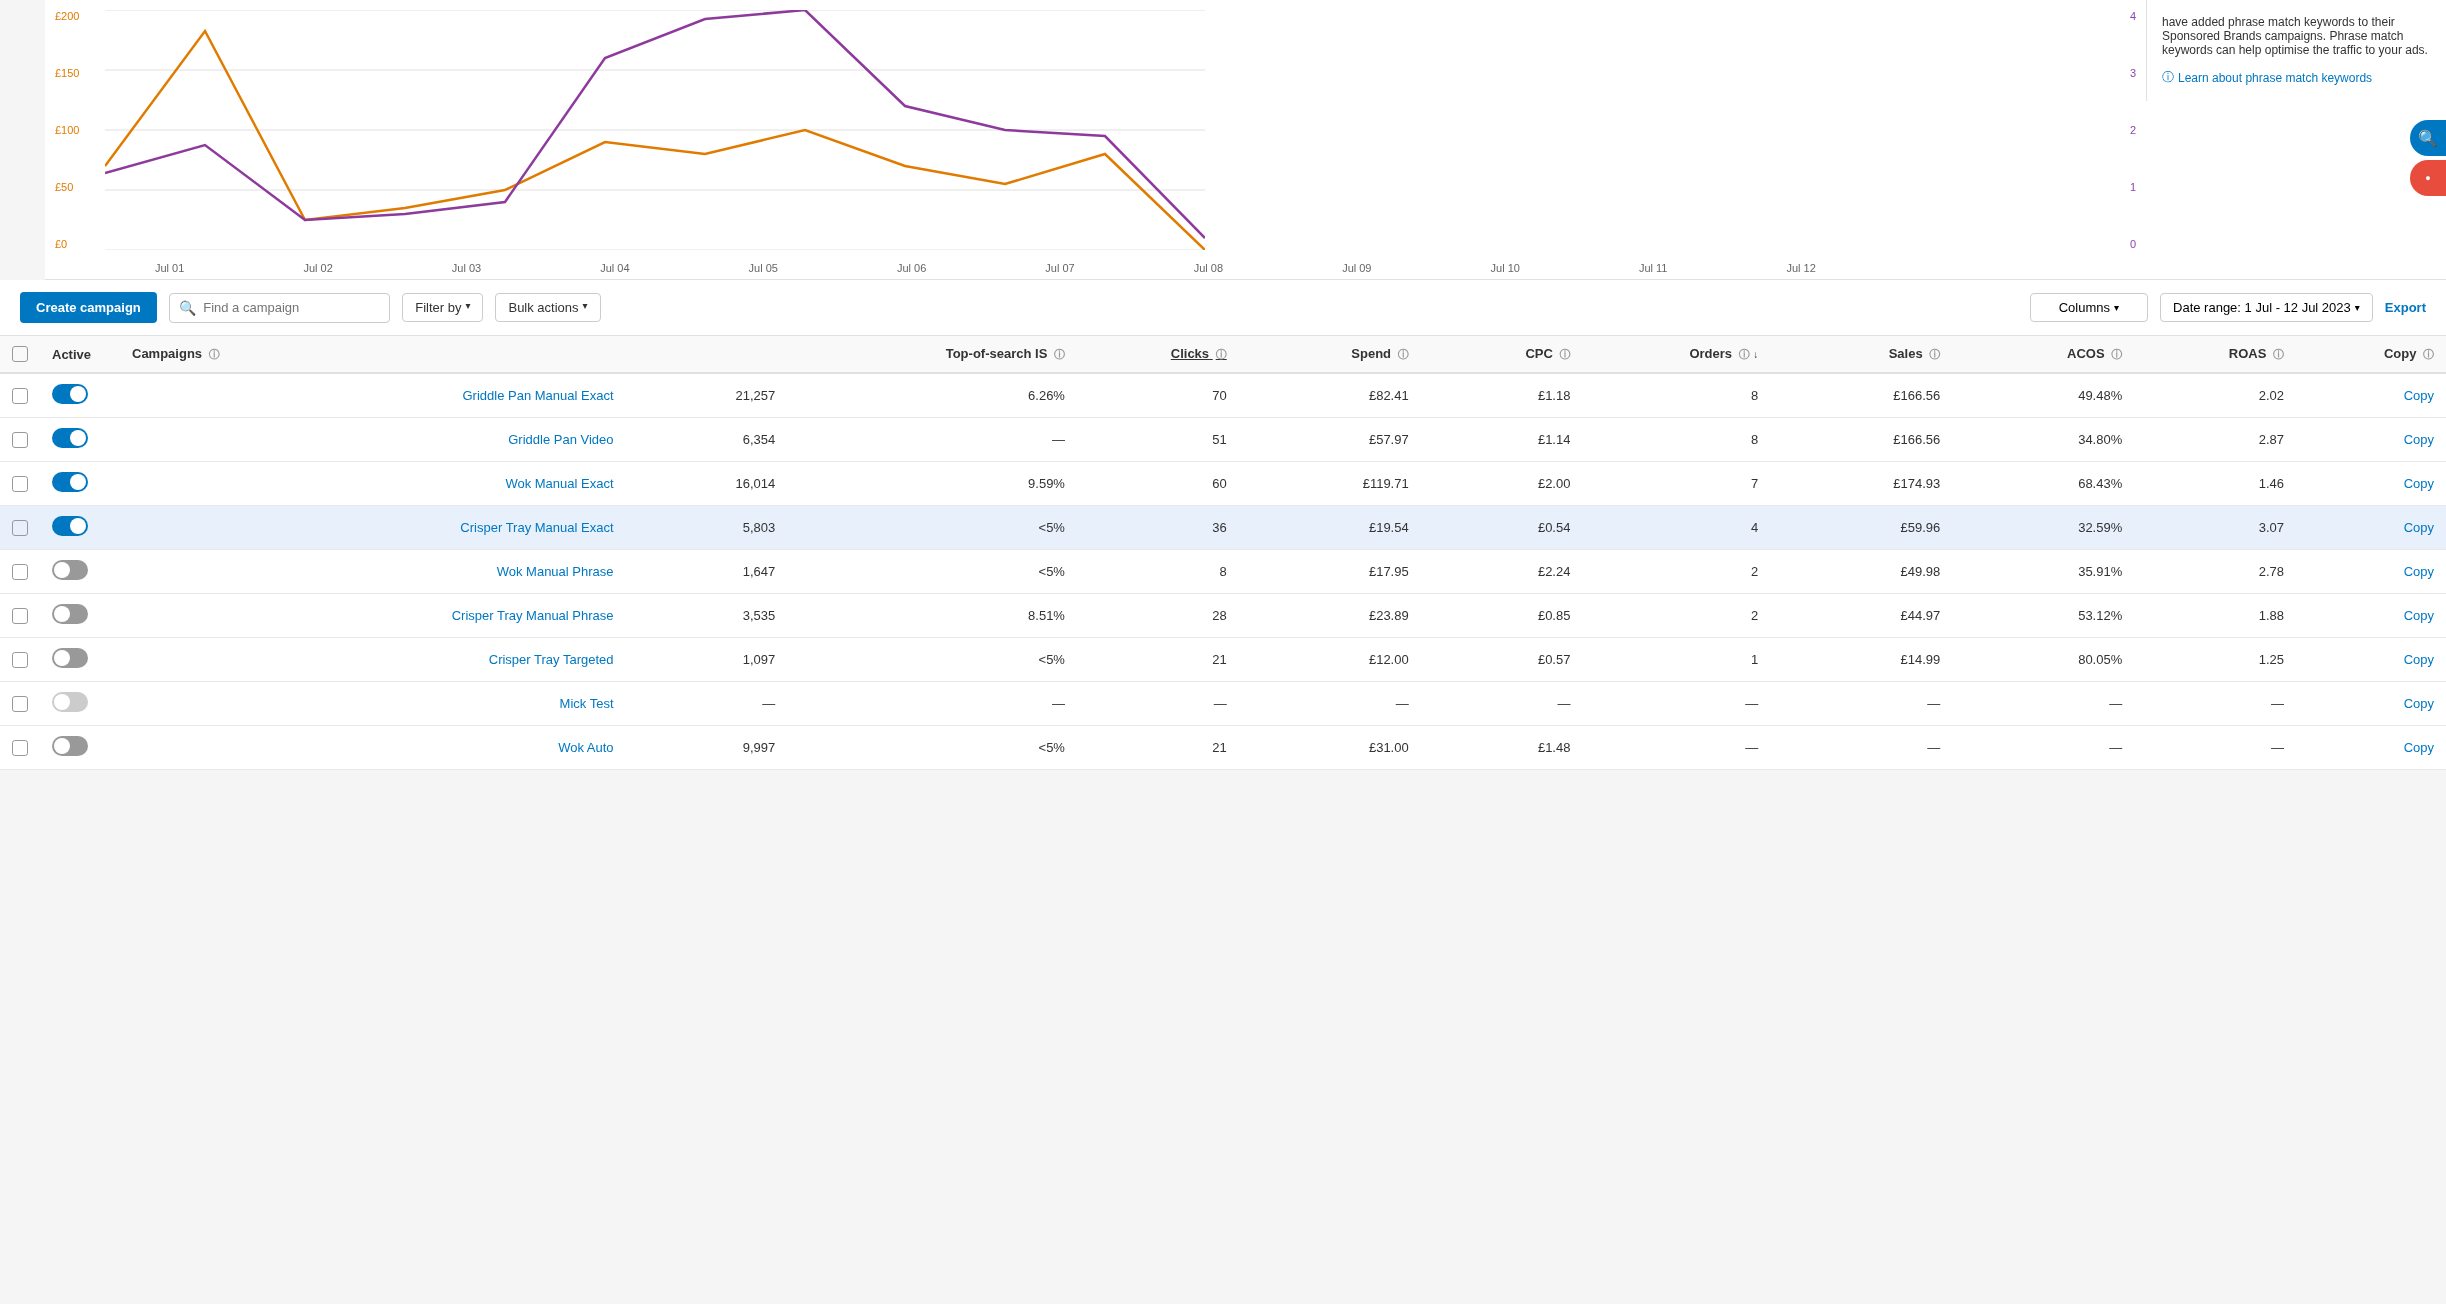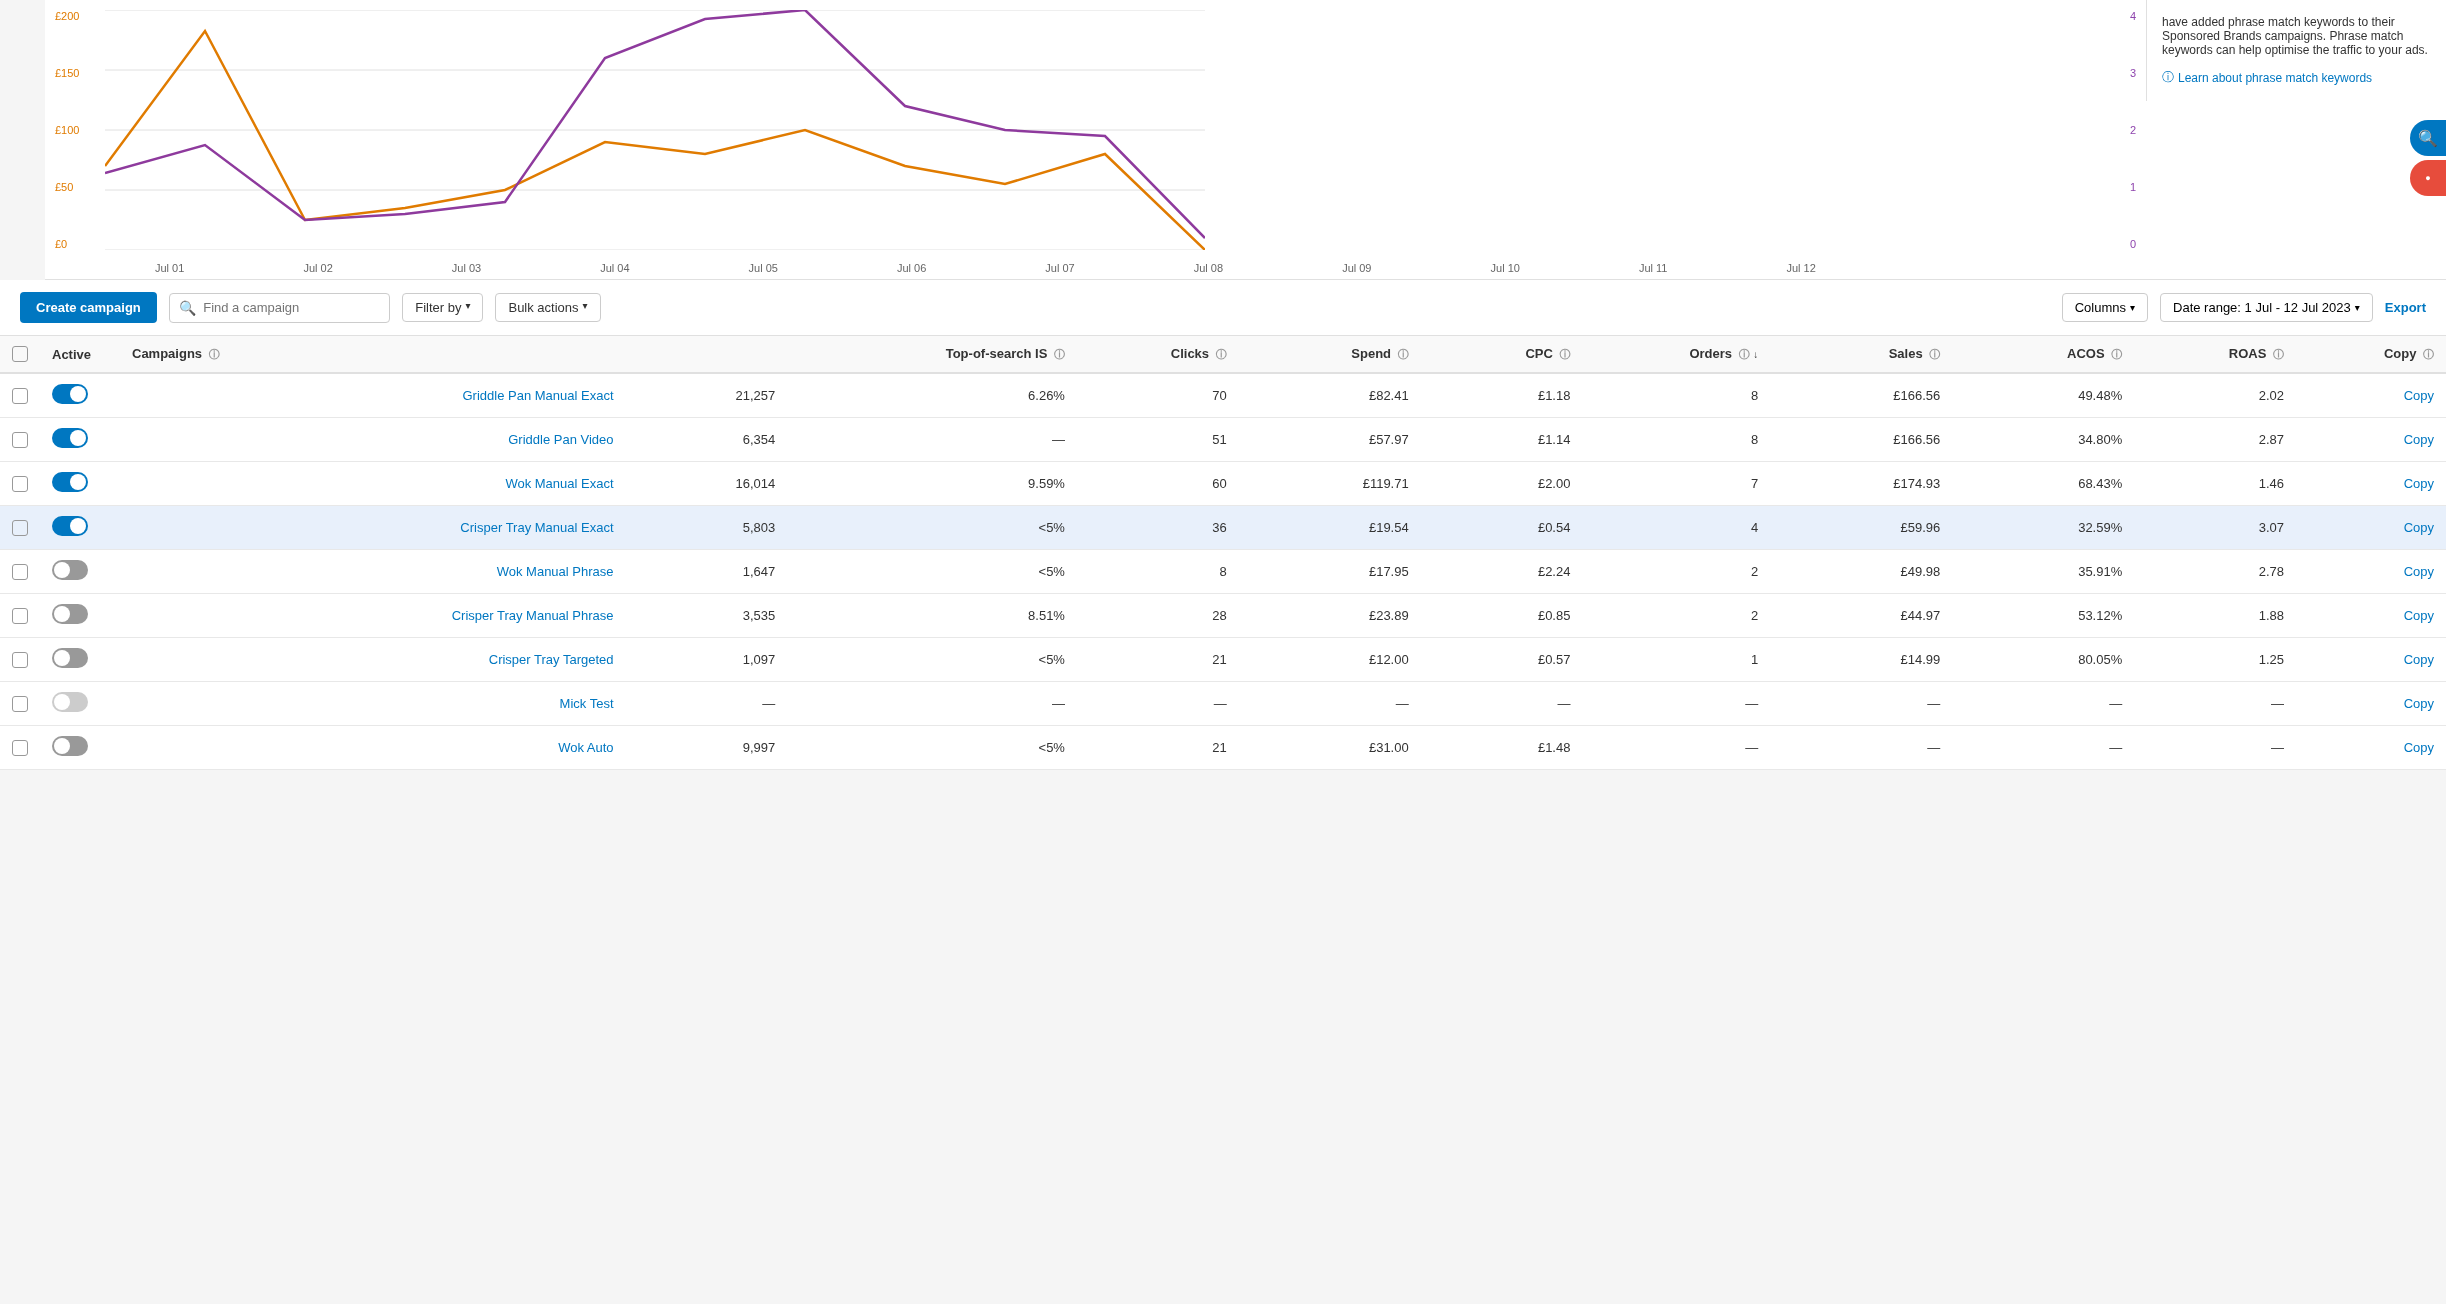--- a/index.html
+++ b/index.html
@@ -117,21 +117,21 @@
       align-items: center;
       gap: 12px;
     }
     .columns-btn {
       display: flex;
       align-items: center;
       gap: 4px;
       background: none;
       border: 1px solid #ccc;
       border-radius: 4px;
-      padding: 6px 12px;
+      padding: 6px 28px;
       cursor: pointer;
       font-size: 13px;
     }
     .date-range-btn {
       display: flex;
       align-items: center;
       gap: 4px;
       background: none;
       border: 1px solid #ccc;
       border-radius: 4px;
@@ -395,21 +395,21 @@
         </th>
         <th style="text-align:left; min-width:250px;">
           <span>Campaigns</span>
           <span class="info-icon">ⓘ</span>
         </th>
         <th style="min-width:80px;"></th>
         <th style="min-width:120px;">
           <span>Top-of-search IS</span>
           <span class="info-icon">ⓘ</span>
         </th>
-        <th style="min-width:80px;">
+        <th style="min-width:80px;text-decoration:underline;">
           <span>Clicks</span>
           <span class="info-icon">ⓘ</span>
         </th>
         <th style="min-width:90px;">
           <span>Spend</span>
           <span class="info-icon">ⓘ</span>
         </th>
         <th style="min-width:80px;">
           <span>CPC</span>
           <span class="info-icon">ⓘ</span>

